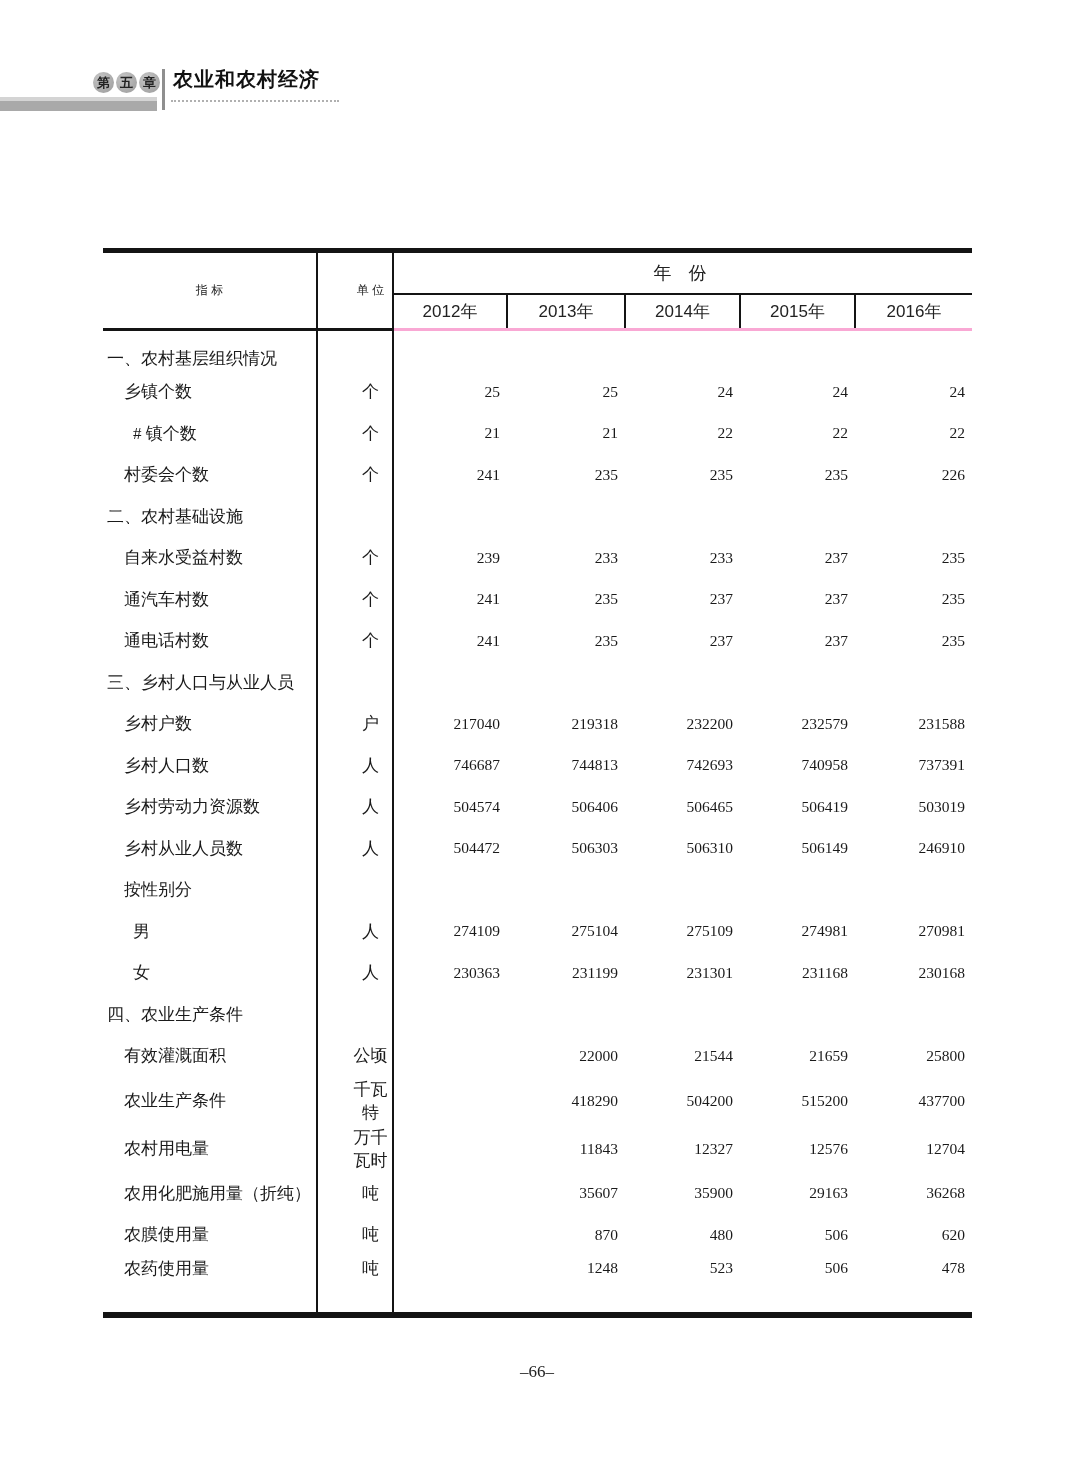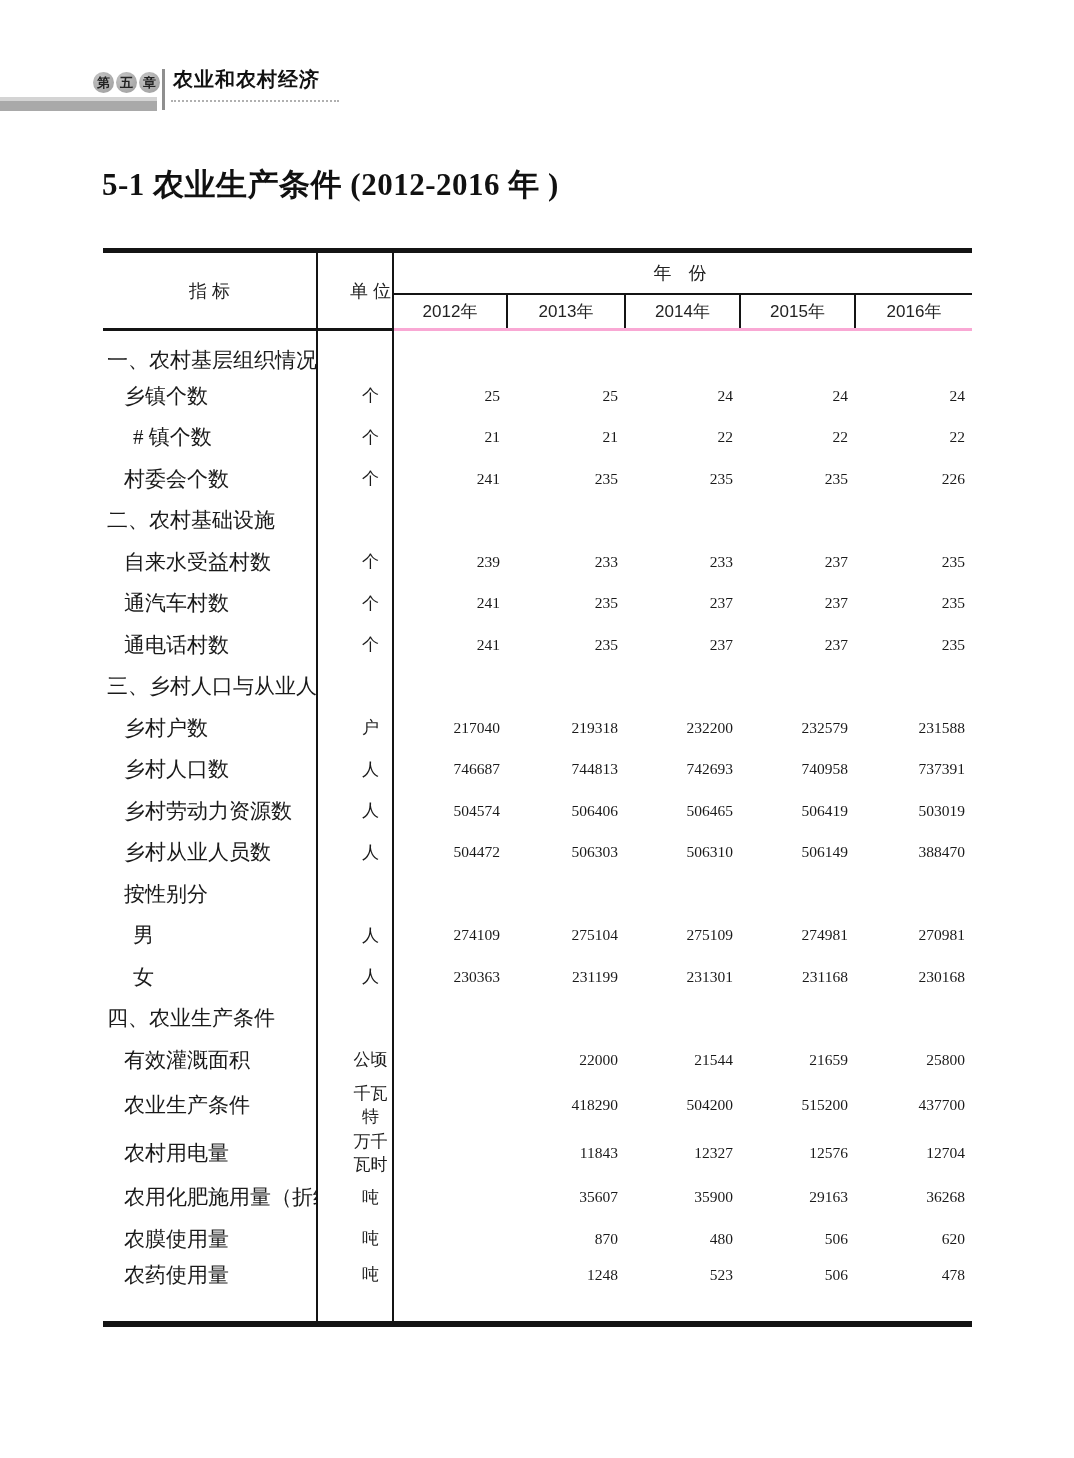--- a/index.html
+++ b/index.html
@@ -36,41 +36,41 @@
   }
 
   
   .tbl-wrap { position:absolute; left:103px; top:248px; }
   table { border-collapse:collapse; table-layout:fixed; width:869px;
           border-top:5px solid #141414; border-bottom:6px solid #141414; }
   th, td { margin:0; vertical-align:middle; font-weight:normal; }
 
   th.h-ind, th.h-unit {
     font-family:"Liberation Sans","DejaVu Sans",sans-serif;
-    font-size:18px; text-align:center; color:#222;
+    font-size:12px; text-align:center; color:#222;
     border-bottom:3px solid #141414;
   }
   th.h-ind, td.c-label { border-right:2px solid #141414; }
   th.h-unit, td.c-unit { border-right:2px solid #141414;padding-left:32px; }
   th.h-yeargroup {
     font-family:"Liberation Sans","DejaVu Sans",sans-serif;
     font-size:18px; letter-spacing:6px; text-align:center; height:38px; color:#222;
     border-bottom:2px solid #141414;
   }
   th.h-year {
     font-family:"Liberation Sans","DejaVu Sans",sans-serif;
     font-size:17px; text-align:center; height:31px; color:#222;
     border-bottom:3px solid #f9a8d4;
   }
   th.h-year + th.h-year { border-left:2px solid #141414; }
 
   tbody tr { height:41.5px; }
   tbody tr:first-child td { padding-top:15px; }
   tbody tr:last-child td { padding-bottom:32px;margin-top:28px; }
-  td.c-label { font-size:21px; color:#1a1a1a; white-space:nowrap; overflow:hidden; }
+  td.c-label { font-size:17px; color:#1a1a1a; white-space:nowrap; overflow:hidden; }
   td.c-label.ind0 { padding-left:4px; }
   td.c-label.ind1 { padding-left:21px; }
   td.c-label.ind2 { padding-left:30px; }
   td.c-unit { font-size:17px; text-align:center; color:#1a1a1a; }
   td.c-val { font-size:15.5px; text-align:right; padding-right:7px; color:#1a1a1a;
              font-family:"Liberation Serif","DejaVu Serif",serif; }
 
   
   .page-number { position:absolute; left:0; top:1362px; width:100%;
                  text-align:center; font-size:17px; color:#222; }
@@ -84,21 +84,20 @@
     <span class="coin">第</span>
     <span class="coin">五</span>
     <span class="coin">章</span>
   </div>
   <div class="badge-divider"></div>
   <div class="chapter-title">农业和农村经济</div>
   <div class="chapter-underline"></div>
   <div class="bar-light"></div>
   <div class="bar-dark"></div>
 
-  <h1 class="doc-title">5-1  农业生产条件 (2012-2016 年 )</h1>
 
   <div class="tbl-wrap">
     <table>
       <colgroup>
         <col style="width:214px">
         <col style="width:76px">
         <col style="width:114px">
         <col style="width:118px">
         <col style="width:115px">
         <col style="width:115px">
@@ -227,21 +226,21 @@
             <td class="c-val">506419</td>
             <td class="c-val">503019</td>
           </tr>
           <tr>
             <td class="c-label ind1">乡村从业人员数</td>
             <td class="c-unit">人</td>
             <td class="c-val">504472</td>
             <td class="c-val">506303</td>
             <td class="c-val">506310</td>
             <td class="c-val">506149</td>
-            <td class="c-val">388470</td>
+            <td class="c-val">246910</td>
           </tr>
           <tr>
             <td class="c-label ind1">按性别分</td>
             <td class="c-unit"></td>
             <td class="c-val"></td>
             <td class="c-val"></td>
             <td class="c-val"></td>
             <td class="c-val"></td>
             <td class="c-val"></td>
           </tr>
@@ -323,14 +322,15 @@
             <td class="c-val"></td>
             <td class="c-val">1248</td>
             <td class="c-val">523</td>
             <td class="c-val">506</td>
             <td class="c-val">478</td>
           </tr>
         </tbody>
     </table>
   </div>
 
+  <div class="page-number">–66–</div>
 
 </div>
 
 </body></html>

